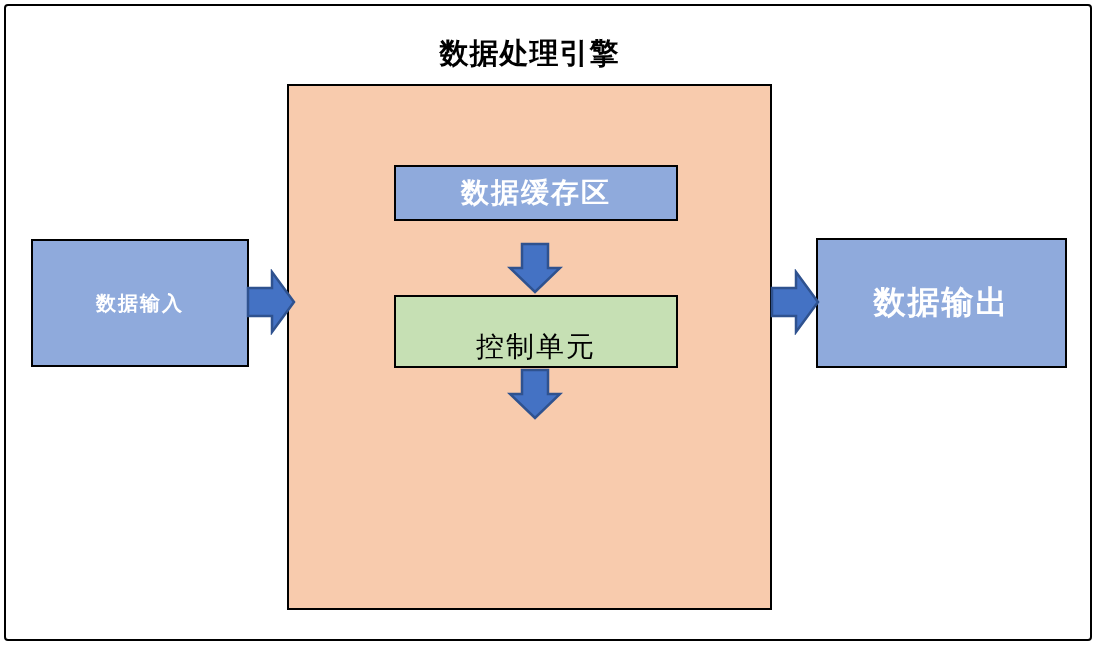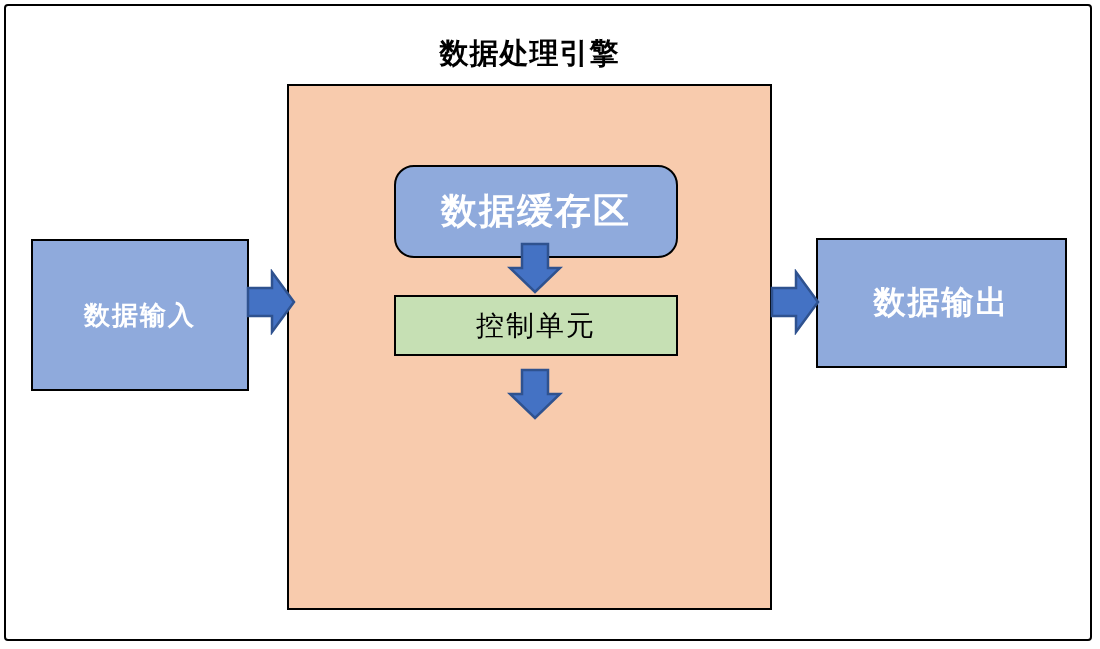--- a/index.html
+++ b/index.html
@@ -60,24 +60,24 @@
   .node.blue {
     background: #8FAADC;
     color: #ffffff;
     font-weight: 700;
   }
   .node.green {
     background: #C6E0B4;
     color: #000000;
     font-weight: 500;
   }
-  .node-input  { left: 31px;  top: 239px; width: 218px; height: 152px; font-size: 26px; }
+  .node-input  { left: 31px;  top: 239px; width: 218px; height: 128px; font-size: 20px; }
   .node-output { left: 816px; top: 238px; width: 251px; height: 130px; font-size: 32px; }
-  .node-buffer  { left: 394px; top: 165px; width: 284px; height: 93px; font-size: 36px; border-radius: 20px; }
-  .node-control { left: 394px; top: 295px; width: 284px; height: 61px; font-size: 28px; }
+  .node-buffer  { left: 394px; top: 165px; width: 284px; height: 56px; font-size: 28px; }
+  .node-control { left: 394px; top: 295px; width: 284px; height: 73px; font-size: 28px; align-items: flex-end; }
   .node-compute { left: 394px; top: 419px; width: 284px; height: 86px; font-size: 28px; }
   .arrow {
     position: absolute;
   }
   .arrow-in   { left: 246px; top: 269px; }
   .arrow-out  { left: 770px; top: 269px; }
   .arrow-d1   { left: 507px; top: 242px; }
   .arrow-d2   { left: 507px; top: 368px; }
 </style>
 </head>

